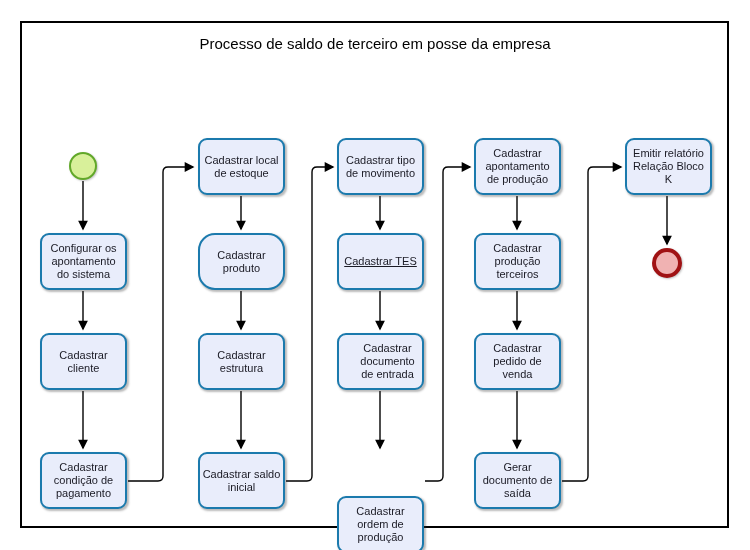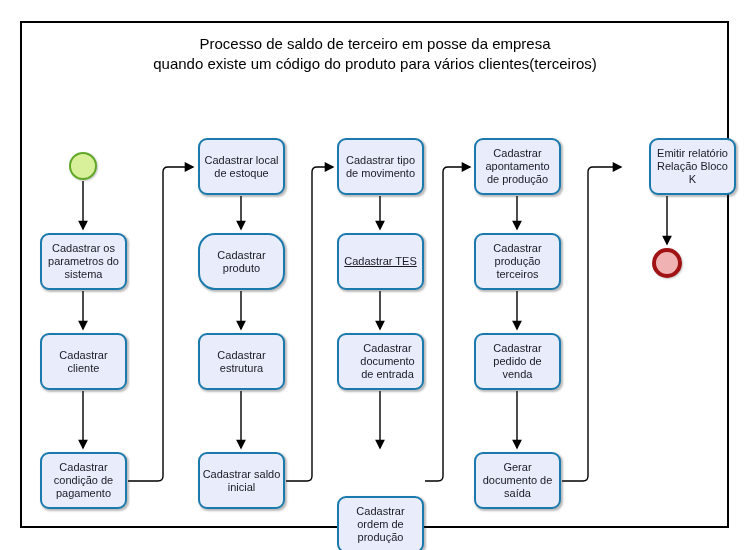--- a/index.html
+++ b/index.html
@@ -44,21 +44,20 @@
     box-shadow: 1px 1px 2px rgba(60,60,60,0.3);
   }
 </style>
 </head>
 <body>
 
 <div class="frame"></div>
 
 <div class="title">
   <div>Processo de saldo de terceiro em posse da empresa</div>
-  <div>quando existe um código do produto para vários clientes(terceiros)</div>
 </div>
 
 <svg class="connector-layer" width="750" height="550" viewBox="0 0 750 550" xmlns="http://www.w3.org/2000/svg">
   <defs>
     <marker id="ah" viewBox="0 0 10 10" refX="8.5" refY="5" markerWidth="8" markerHeight="7" orient="auto">
       <path d="M0,0 L10,5 L0,10 z"></path>
     </marker>
   </defs>
 
   <path d="M83 181 L83 229" marker-end="url(#ah)"></path>
@@ -81,32 +80,32 @@
 
   <path d="M128 481 H158 Q163 481 163 476 V172 Q163 167 168 167 H193" marker-end="url(#ah)"></path>
   <path d="M286 481 H307 Q312 481 312 476 V172 Q312 167 317 167 H333" marker-end="url(#ah)"></path>
   <path d="M425 481 H438 Q443 481 443 476 V172 Q443 167 448 167 H470" marker-end="url(#ah)"></path>
   <path d="M562 481 H583 Q588 481 588 476 V172 Q588 167 593 167 H621" marker-end="url(#ah)"></path>
 </svg>
 
 <div class="event start"></div>
 <div class="event end"></div>
 
-<div class="node" style="left:40px;top:233px;">Cadastrar os parametros do sistema</div>
+<div class="node" style="left:40px;top:233px;">Configurar os apontamento do sistema</div>
 <div class="node" style="left:40px;top:333px;">Cadastrar cliente</div>
 <div class="node" style="left:40px;top:452px;">Cadastrar condição de pagamento</div>
 
 <div class="node" style="left:198px;top:138px;">Cadastrar local de estoque</div>
 <div class="node" style="left:198px;top:233px;border-radius:17px;">Cadastrar produto</div>
 <div class="node" style="left:198px;top:333px;">Cadastrar estrutura</div>
 <div class="node" style="left:198px;top:452px;">Cadastrar saldo inicial</div>
 
 <div class="node" style="left:337px;top:138px;">Cadastrar tipo de movimento</div>
 <div class="node" style="left:337px;top:233px;text-decoration:underline;">Cadastrar TES</div>
 <div class="node" style="left:337px;top:333px;padding-left:16px;">Cadastrar documento de entrada</div>
 <div class="node" style="left:337px;top:452px;margin-top:44px;">Cadastrar ordem de produção</div>
 
 <div class="node" style="left:474px;top:138px;">Cadastrar apontamento de produção</div>
 <div class="node" style="left:474px;top:233px;">Cadastrar produção terceiros</div>
 <div class="node" style="left:474px;top:333px;">Cadastrar pedido de venda</div>
 <div class="node" style="left:474px;top:452px;">Gerar documento de saída</div>
 
-<div class="node" style="left:625px;top:138px;margin-left:24px;">Emitir relatório Relação Bloco K</div>
+<div class="node" style="left:625px;top:138px;">Emitir relatório Relação Bloco K</div>
 
 </body></html>

